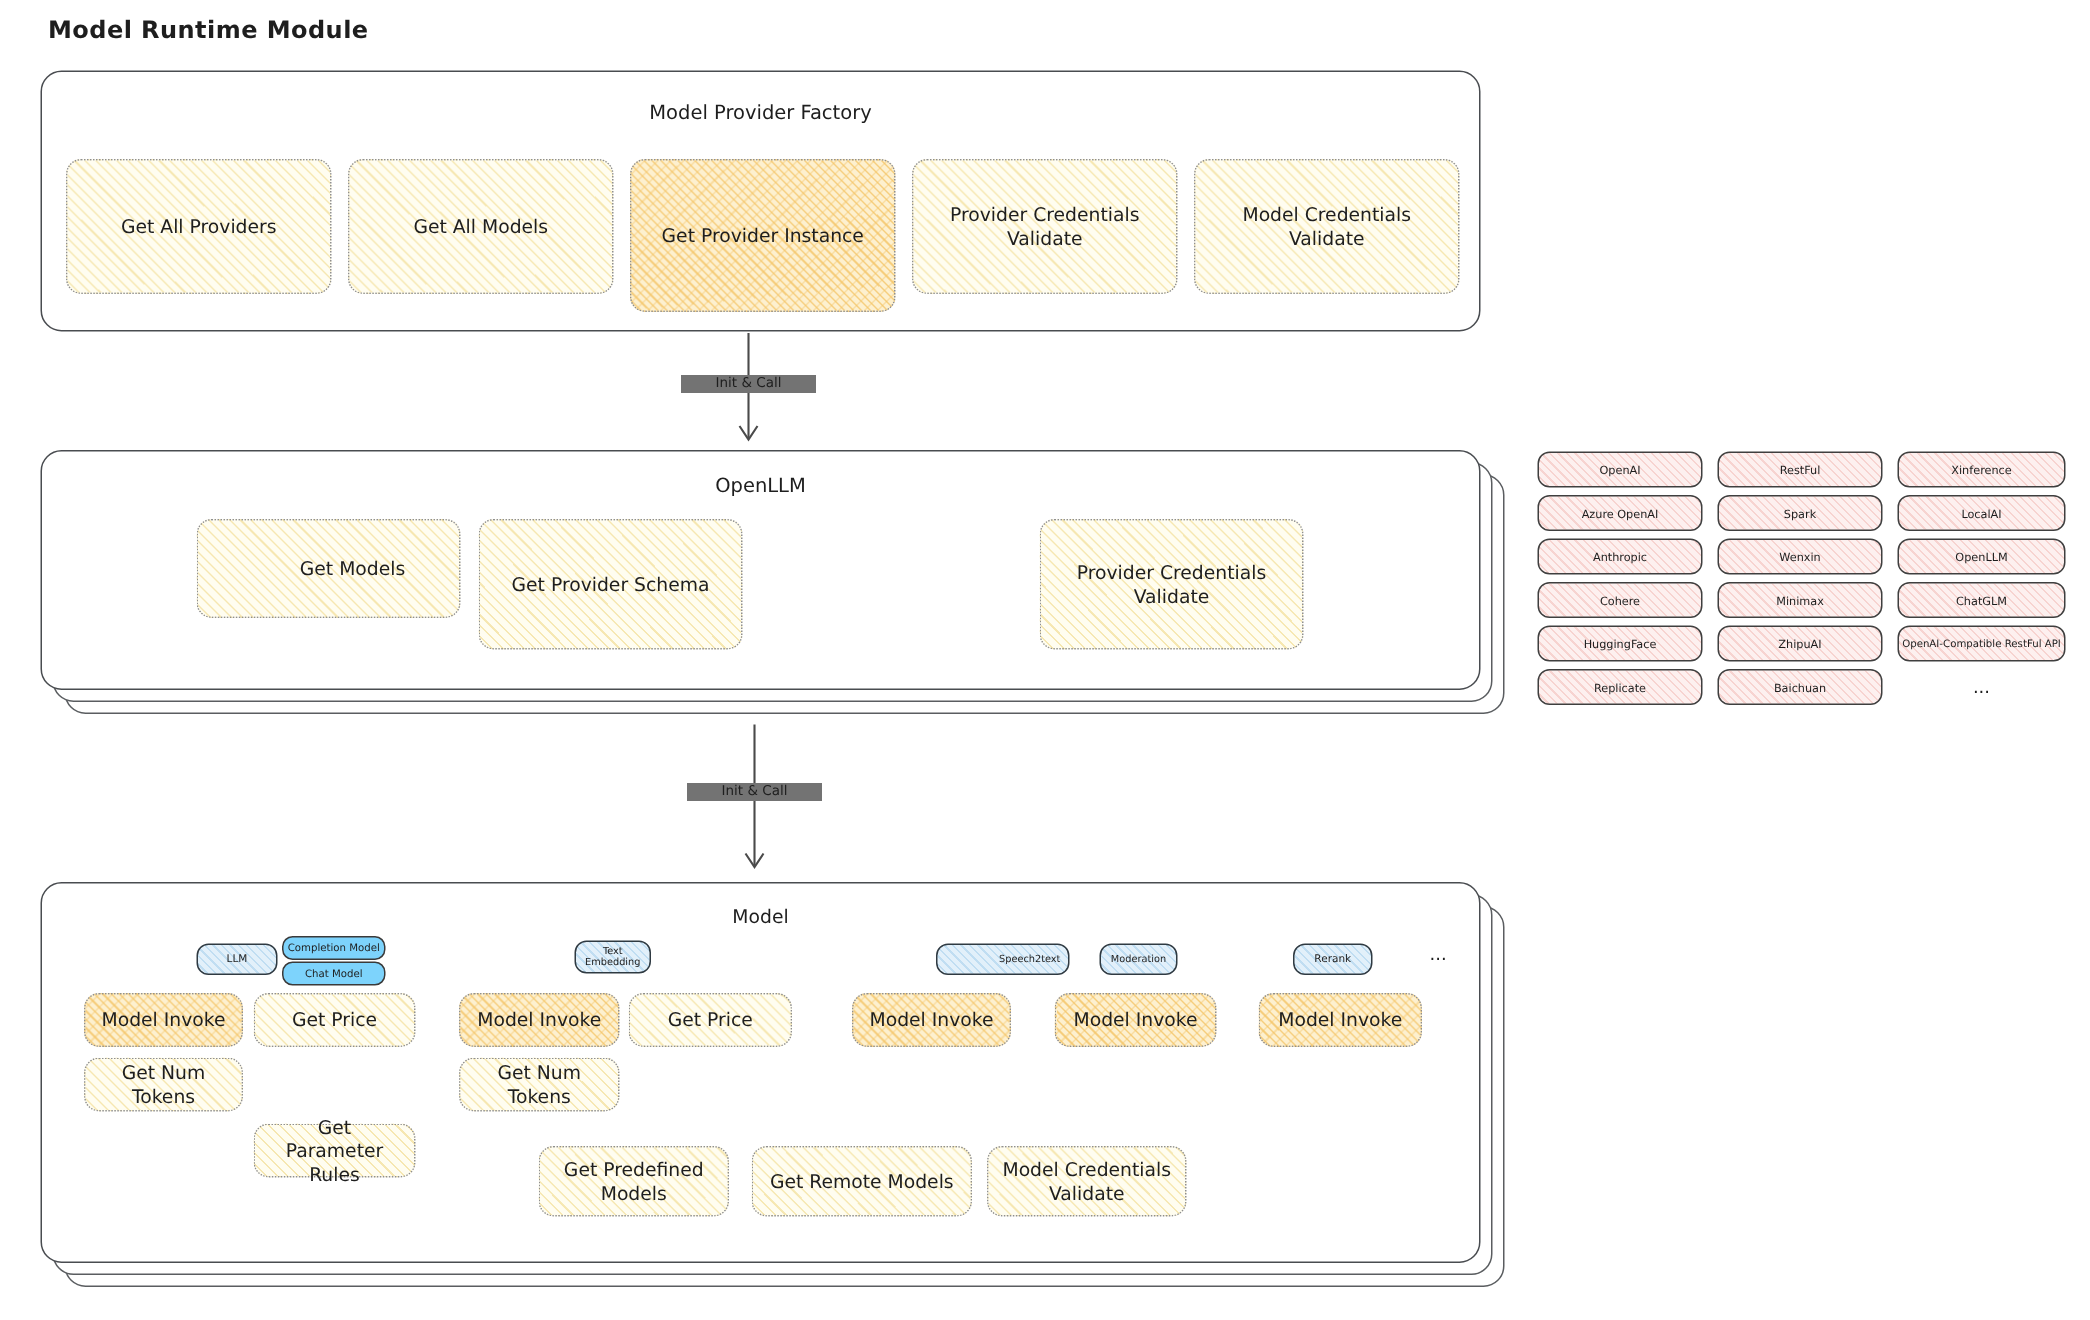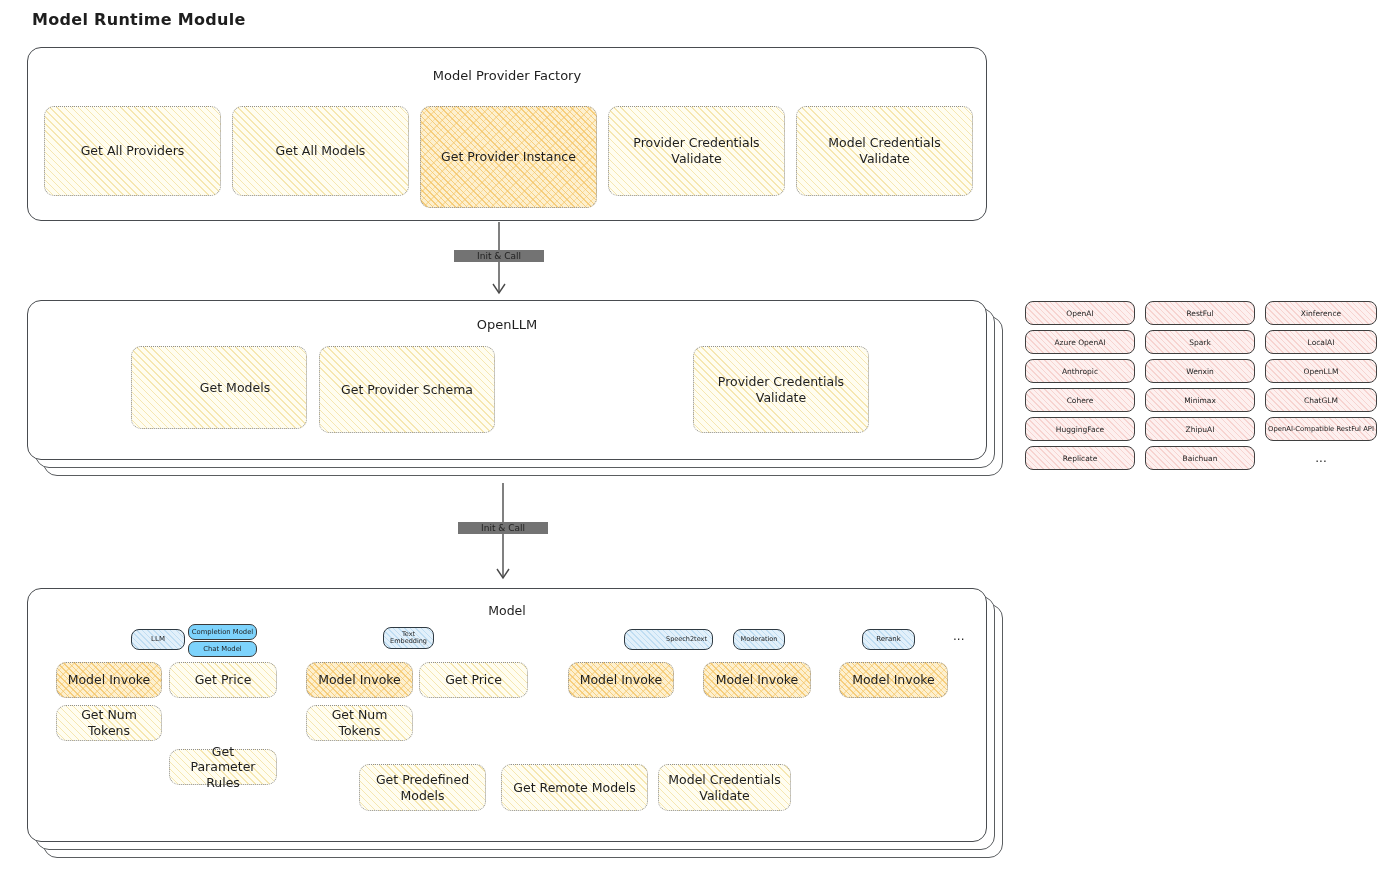--- a/index.html
+++ b/index.html
@@ -61,21 +61,21 @@
   <svg class="arrow" style="left:489px;top:222px;" width="20" height="74">
     <line x1="10" y1="0" x2="10" y2="70" stroke="#4a4a4a" stroke-width="1.4"></line>
     <polyline points="4,62 10,71 16,62" fill="none" stroke="#4a4a4a" stroke-width="1.4"></polyline>
   </svg>
   <div class="arrow-label" style="left:454px;top:250px;">Init &amp; Call</div>
 
   <div class="stack-layer" style="left:43px;top:316px;width:958px;height:158px;"></div>
   <div class="stack-layer" style="left:35px;top:308px;width:958px;height:158px;"></div>
   <div class="panel" style="left:27px;top:300px;width:958px;height:158px;">
     <div class="panel-title" style="top:16px;">OpenLLM</div>
-    <div class="op" style="left:103px;top:45px;width:176px;height:83px;padding-left:40px;">Get Models</div>
+    <div class="op" style="left:103px;top:45px;width:176px;height:66px;padding-left:40px;">Get Models</div>
     <div class="op" style="left:291px;top:45px;width:176px;height:87px;">Get Provider Schema</div>
     <div class="op" style="left:665px;top:45px;width:176px;height:87px;">Provider Credentials Validate</div>
   </div>
 
   <div class="pgrid">
     <div class="pcell">OpenAI</div>
     <div class="pcell">RestFul</div>
     <div class="pcell">Xinference</div>
     <div class="pcell">Azure OpenAI</div>
     <div class="pcell">Spark</div>

